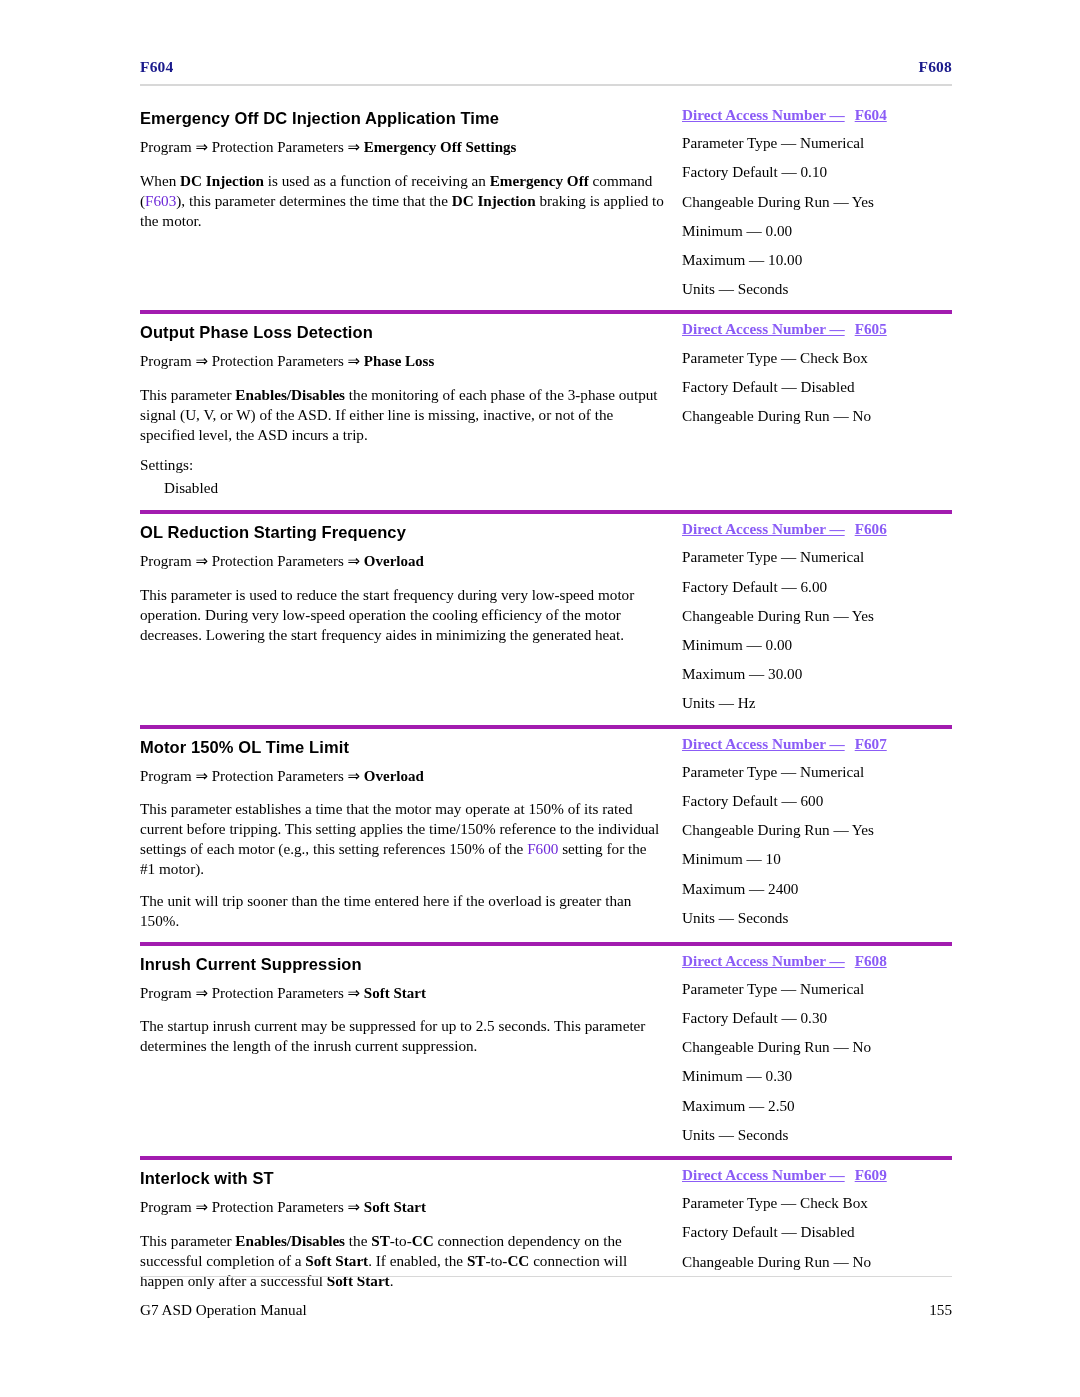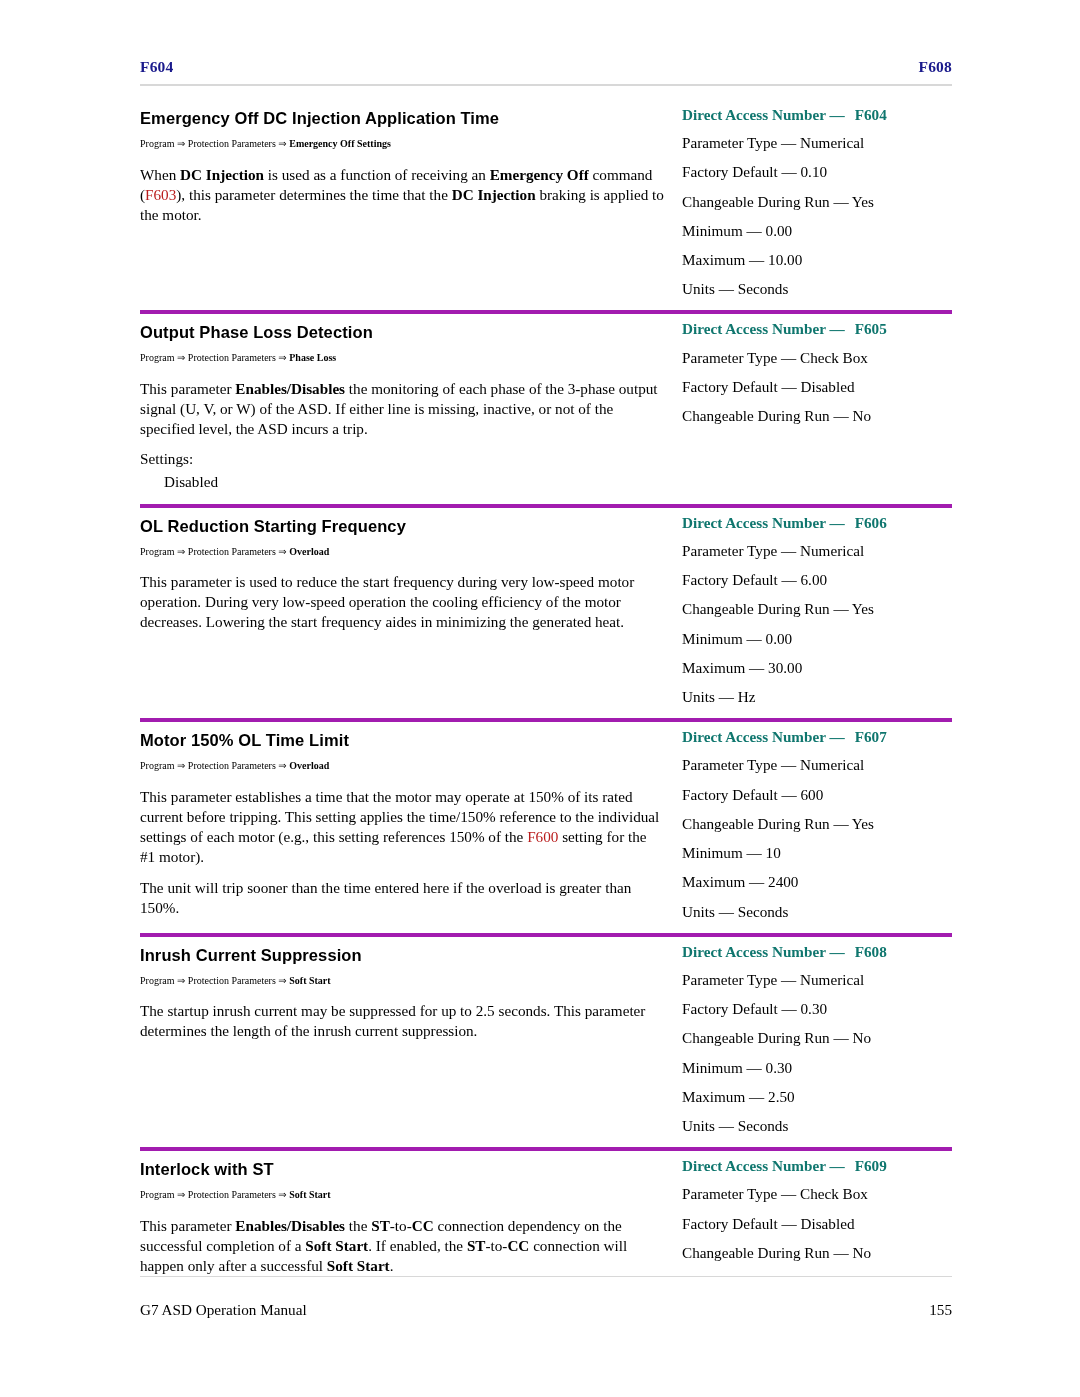--- a/index.html
+++ b/index.html
@@ -72,56 +72,57 @@
   }
   .param-title {
     font-family: "Liberation Sans", sans-serif;
     font-weight: bold;
     font-size: 16.5px;
     margin: 2px 0 10px 0;
     letter-spacing: 0.1px;
   }
   .path {
     font-family: "Liberation Serif", serif;
-    font-size: 10px;
+    font-size: 15px;
     margin-bottom: 14px;
     line-height: 1.25;
   }
   .path b { font-weight: bold; }
   .body-text {
     font-family: "Liberation Serif", serif;
     font-size: 15.2px;
     line-height: 1.32;
     margin-bottom: 11px;
     text-align: left;
   }
   .body-text b { font-weight: bold; }
-  .blue { color: #b91c1c; }
+  .blue { color: #6d28d9; }
   .settings-label {
     font-family: "Liberation Serif", serif;
     font-size: 15.2px;
     margin-bottom: 4px;
   }
   .settings-list {
     margin: 0 0 12px 24px;
     font-family: "Liberation Serif", serif;
     font-size: 15.2px;
     line-height: 1.3;
   }
   .spec-line {
     font-family: "Liberation Serif", serif;
     font-size: 15.2px;
     line-height: 1.0;
     margin-bottom: 14px;
     white-space: nowrap;
   }
   .spec-line.first {
     font-weight: bold;
-    color: #0f766e;
+    color: #8b5cf6;
     margin-bottom: 13px;
+    text-decoration: underline;
   }
   .spec-line b { font-weight: normal; }
   .dan-num { margin-left: 10px; }
   
   .footer-rule {
     position: absolute;
     left: 140px;
     right: 128px;
     bottom: 120px;
     height: 1px;

